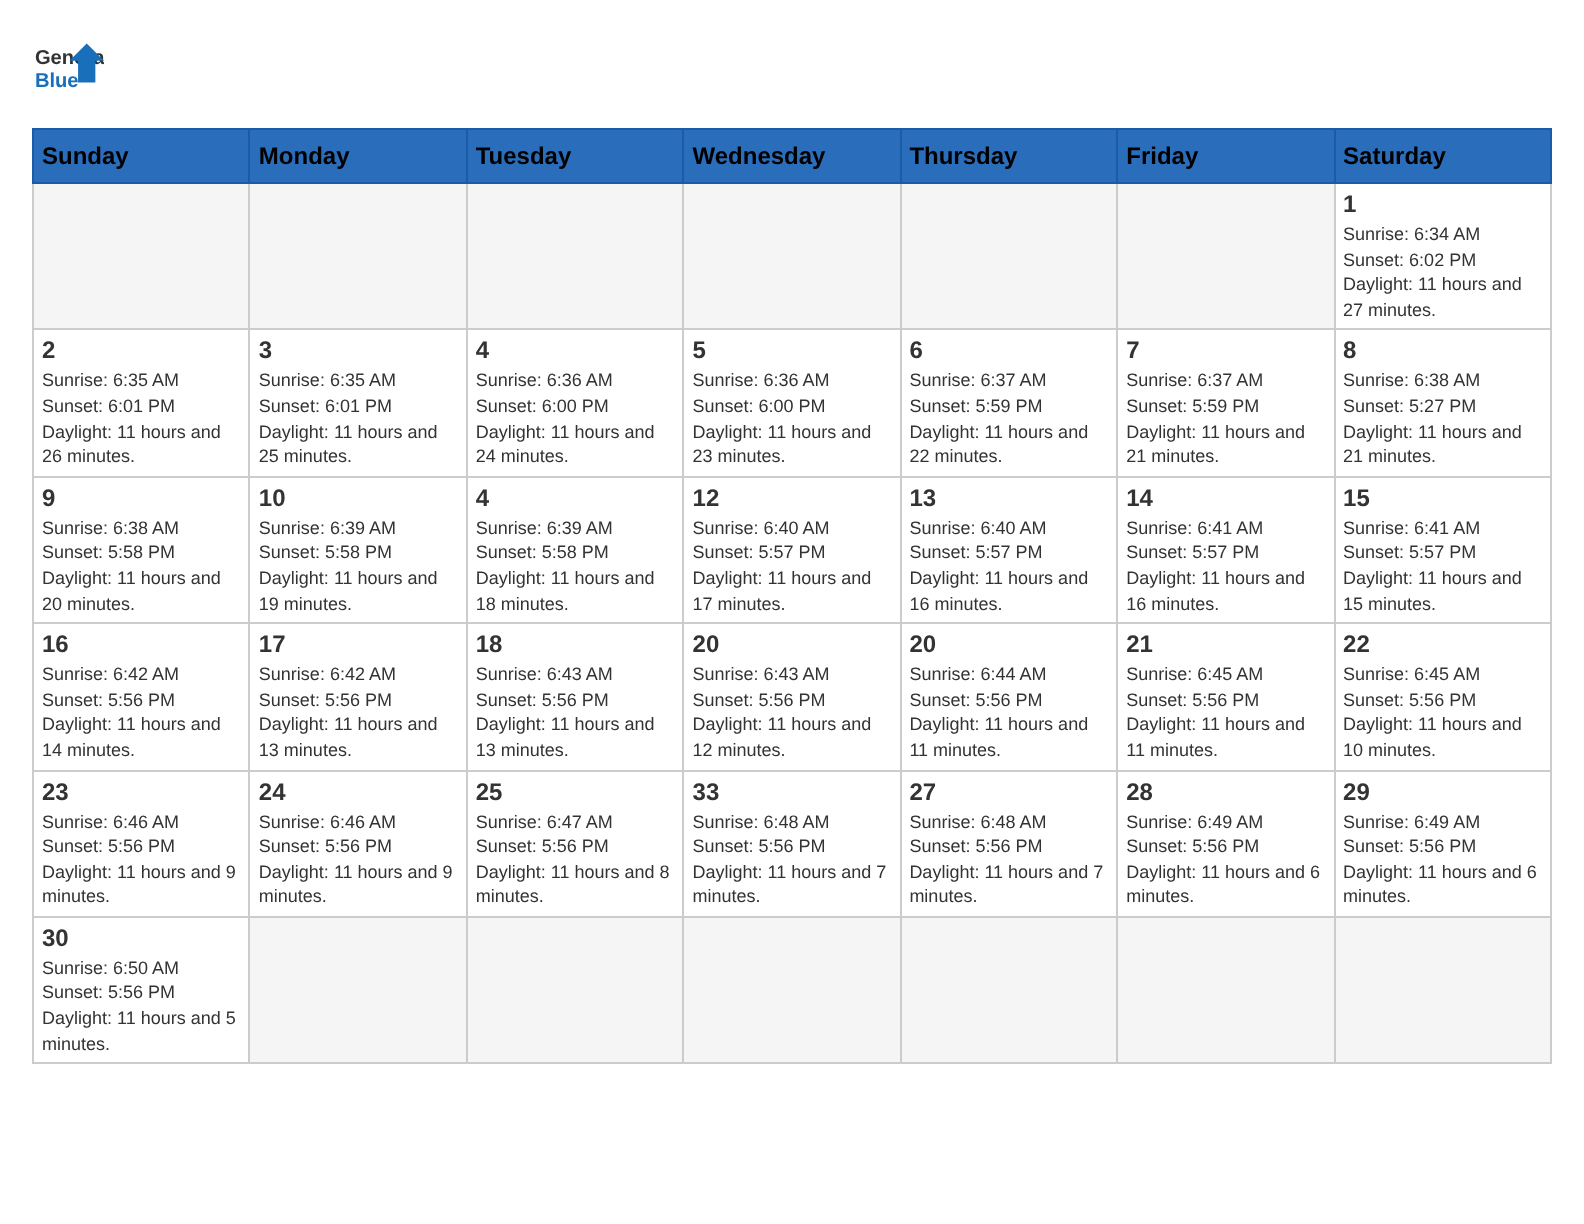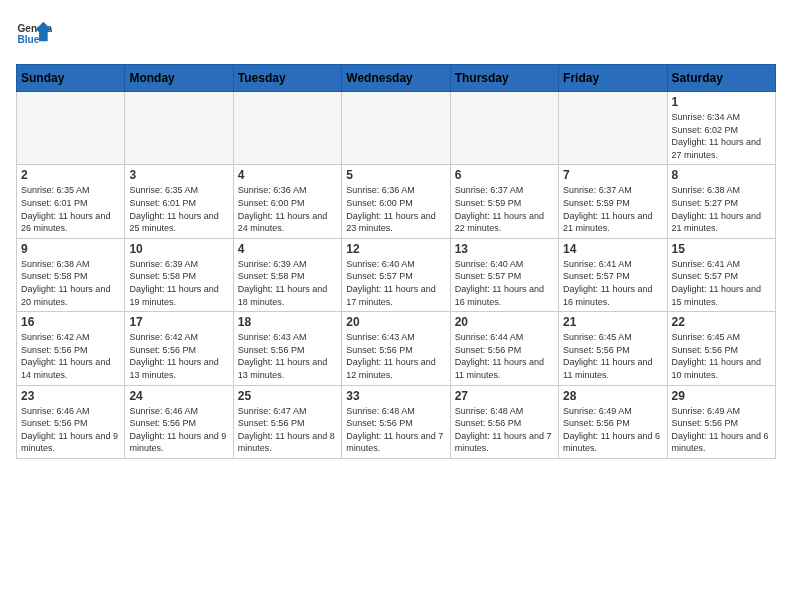--- a/index.html
+++ b/index.html
@@ -321,14 +321,29 @@
 and 6 minutes.</div>
         </td>
         <td>
           <span class="day-num">29</span>
           <div class="day-info">Sunrise: 6:49 AM
 Sunset: 5:56 PM
 Daylight: 11 hours
 and 6 minutes.</div>
         </td>
       </tr>
+      <tr class="last-row">
+        <td>
+          <span class="day-num">30</span>
+          <div class="day-info">Sunrise: 6:50 AM
+Sunset: 5:56 PM
+Daylight: 11 hours
+and 5 minutes.</div>
+        </td>
+        <td class="empty"></td>
+        <td class="empty"></td>
+        <td class="empty"></td>
+        <td class="empty"></td>
+        <td class="empty"></td>
+        <td class="empty"></td>
+      </tr>
     </tbody>
 </table>
 
 </body></html>

